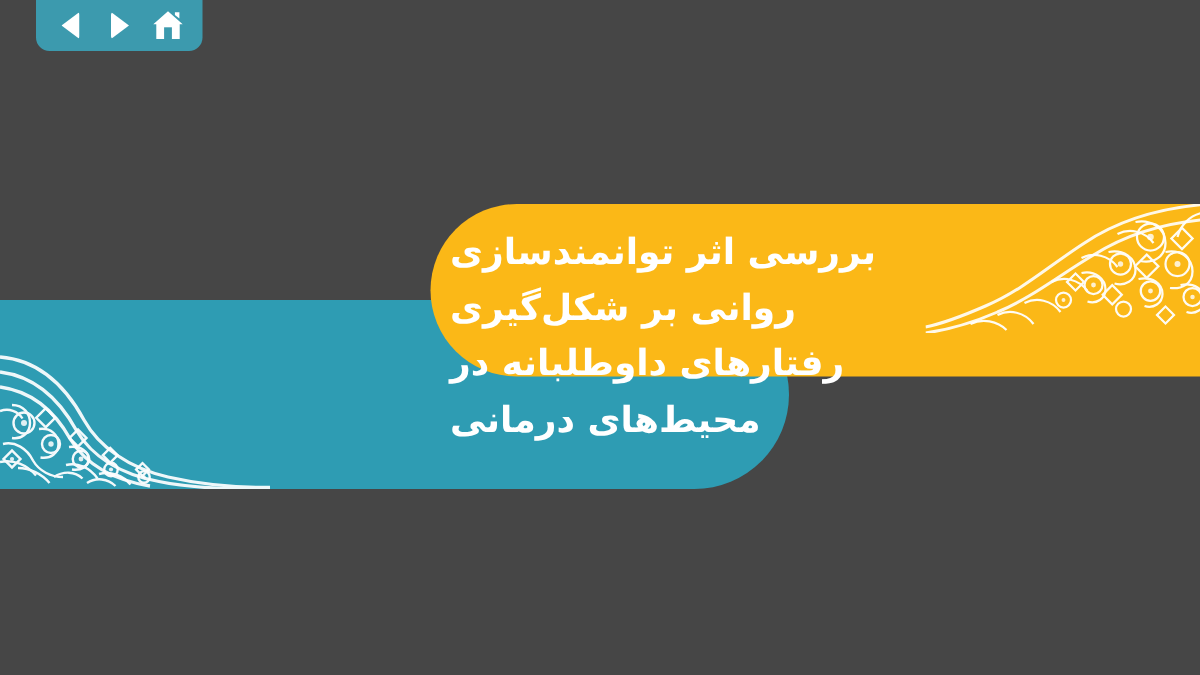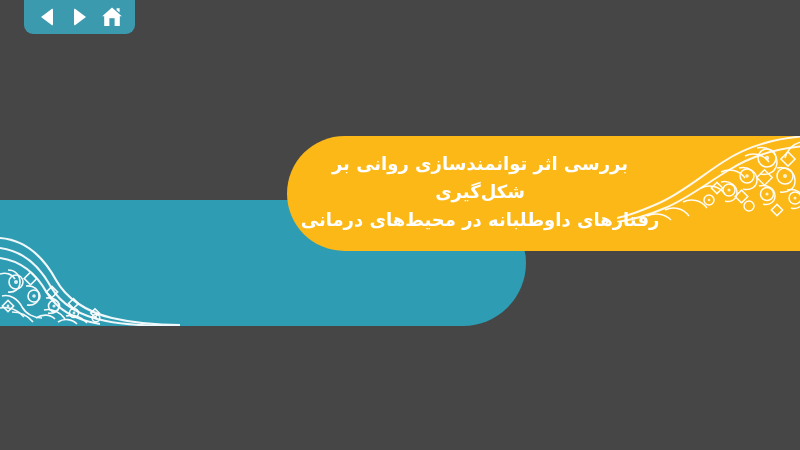--- a/index.html
+++ b/index.html
@@ -96,23 +96,23 @@
     pointer-events: none;
   }
 
   
   #title-block {
     position: absolute;
     left: 300px;
     top: 150px;
     width: 360px;
     direction: rtl;
-    text-align: center;
+    text-align: left;
     color: #ffffff;
-    font-size: 18px;
+    font-size: 24px;
     line-height: 1.55;
     font-weight: 600;
     letter-spacing: 0.2px;
     white-space: pre-line;
   }
 </style>
 </head>
 <body>
 
 <div id="slide">

